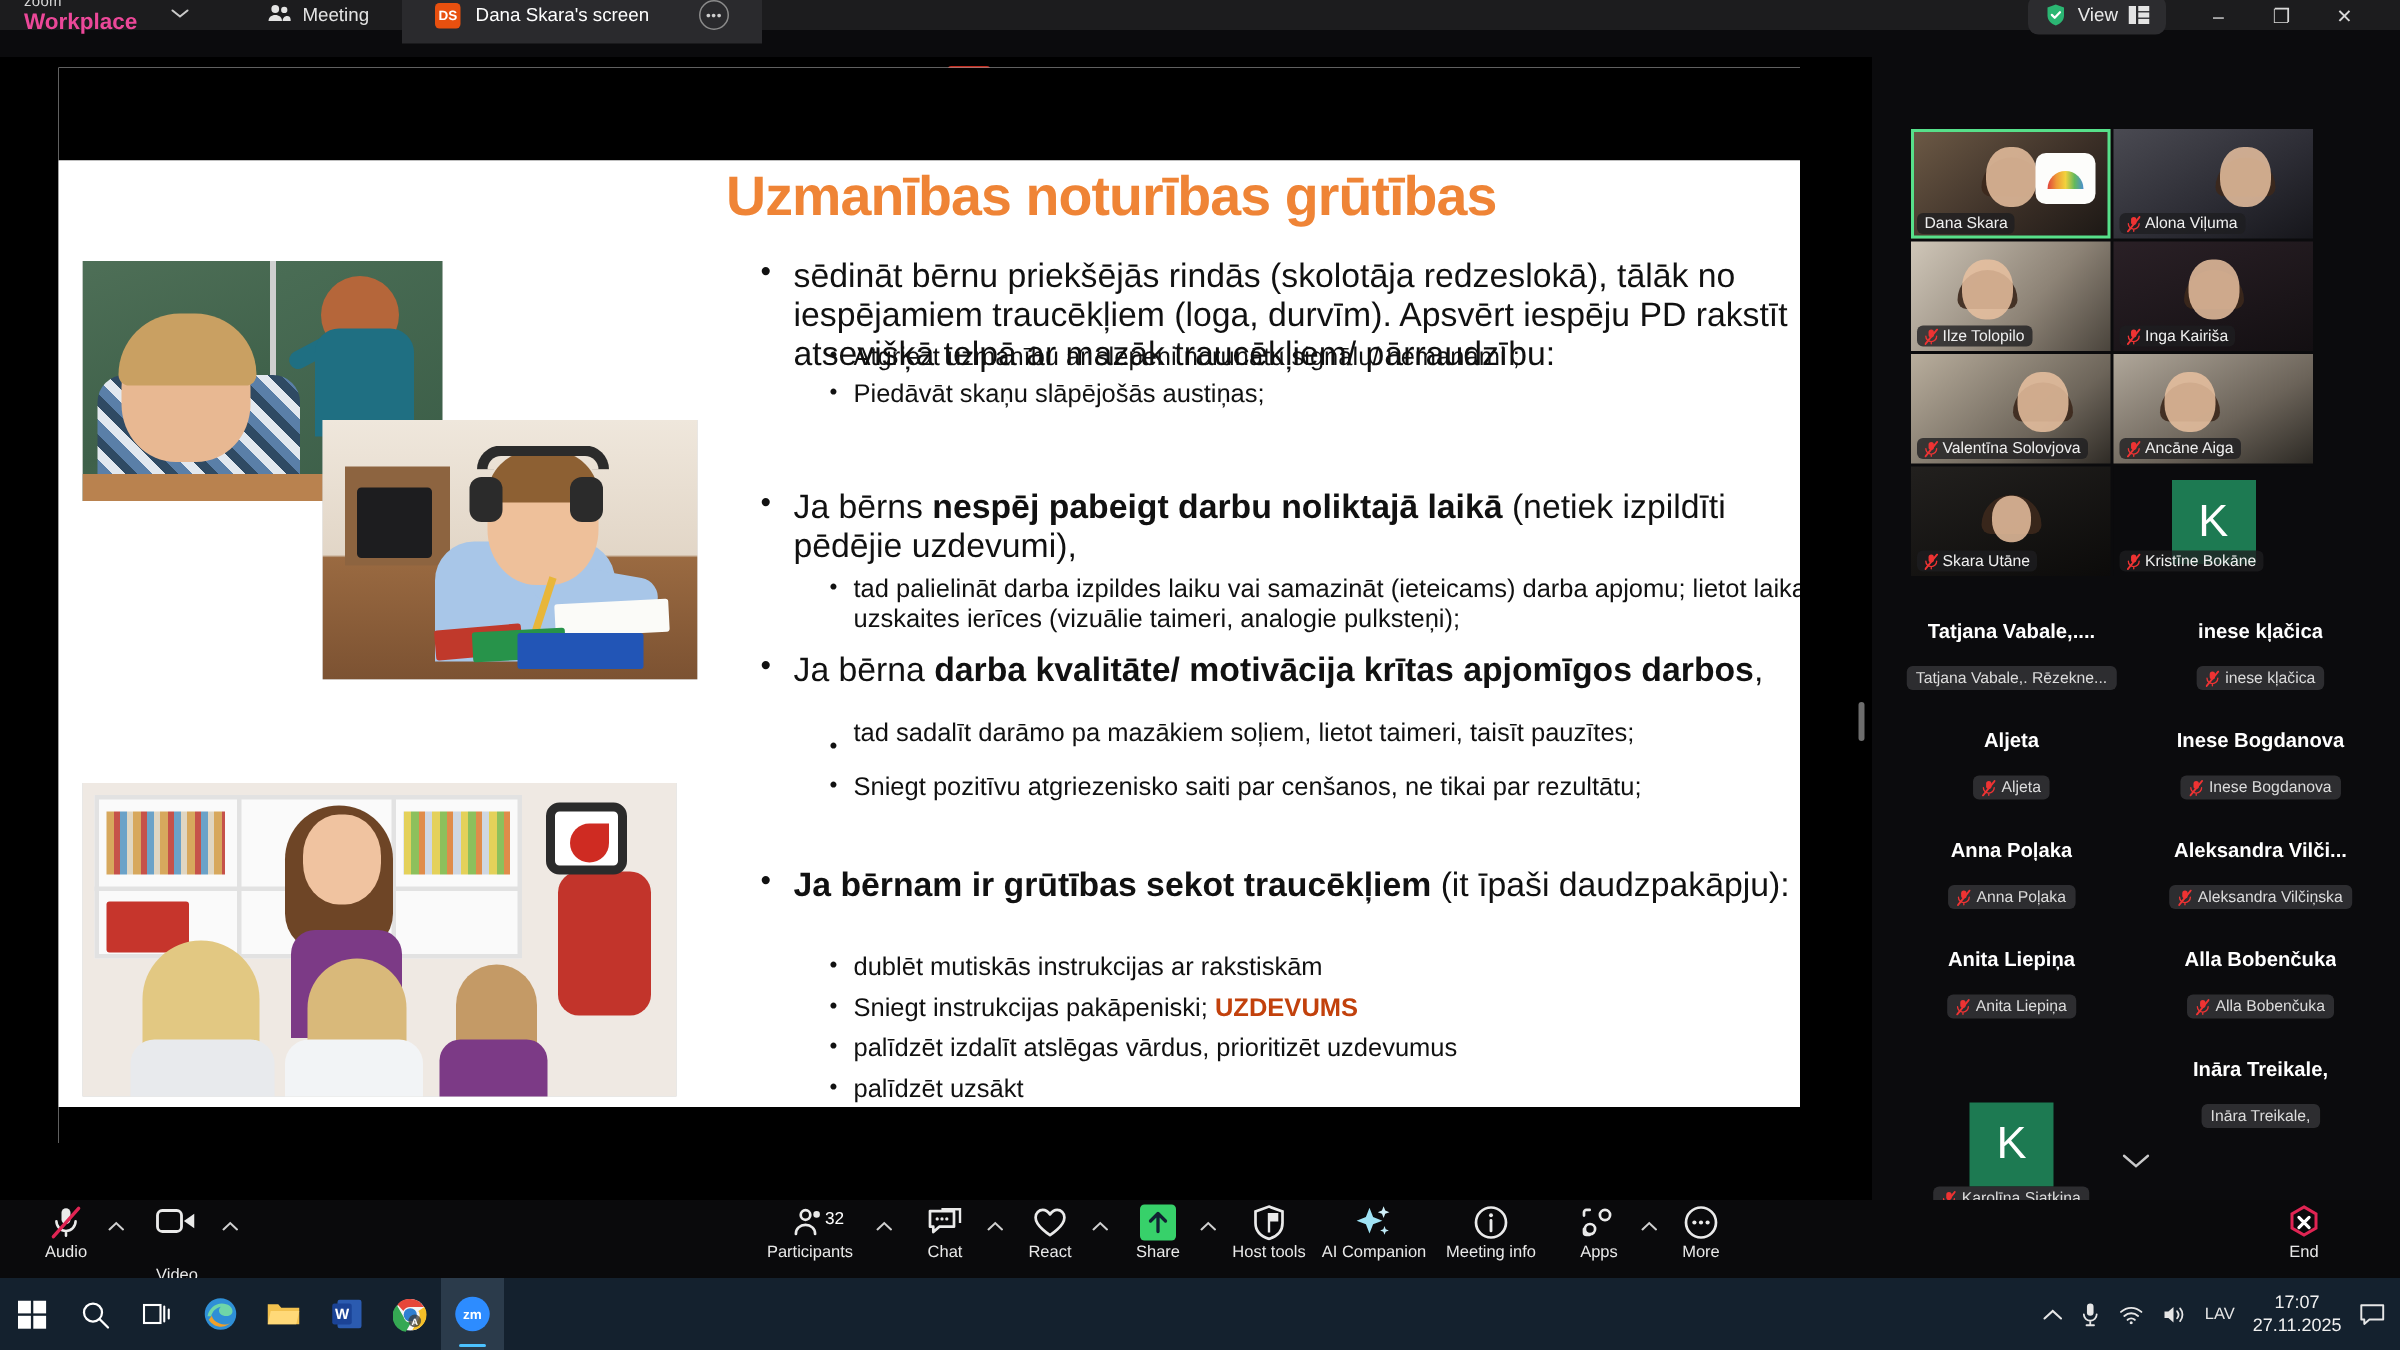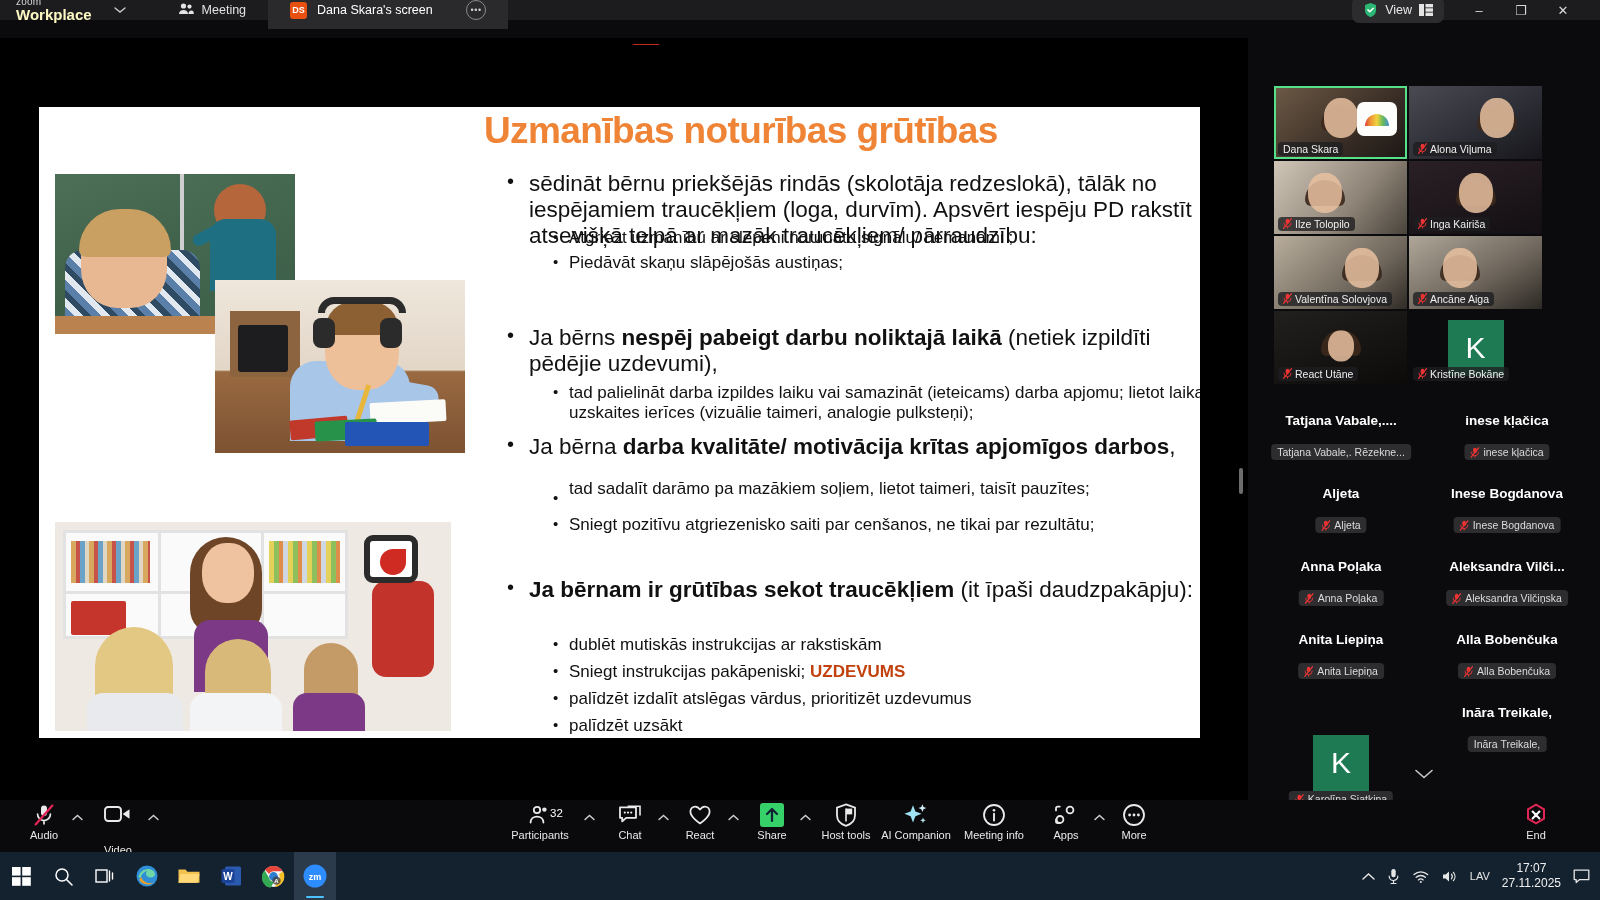--- a/index.html
+++ b/index.html
@@ -12,21 +12,21 @@
   #app { position: relative; width: 1600px; height: 900px; background: #0b0b0d; }
 
   
   .titlebar {
     position: absolute; top: 0; left: 0; width: 1600px; height: 20px;
     background: #1c1c1e; display: flex; align-items: center;
   }
   .brand { display: flex; align-items: center; padding-left: 16px; }
   .brand-txt { color: #fff; line-height: 1.05; }
   .brand-zoom { font-size: 10px; color: #d6d6d6; letter-spacing: .2px; }
-  .brand-work { font-size: 15px; font-weight: bold; color: #fef9c3; }
+  .brand-work { font-size: 15px; font-weight: bold; color: #ec4899; }
   .brand-caret {
     margin-left: 22px; color: #c8c8c8; font-size: 11px;
   }
   .tabs { display: flex; align-items: stretch; height: 38px; margin-left: 30px; }
   .tab {
     display: flex; align-items: center; gap: 8px; padding: 0 22px;
     color: #e3e3e3; font-size: 12.5px; height: 38px;
   }
   .tab.active {
     background: #2a2a2d; border-radius: 9px 9px 0 0; color: #fff;
@@ -162,21 +162,21 @@
     position: absolute; left: 1248px; top: 38px; width: 352px; height: 762px;
     background: #0b0b0d;
   }
   .vgrid { position: absolute; left: 26px; top: 48px; width: 268px; }
   .vrow { display: flex; gap: 2px; margin-bottom: 2px; }
   .vtile {
     position: relative; width: 133px; height: 73px; overflow: hidden; background: #20232a;
   }
   .vtile.active { outline: 2.5px solid #57e08a; outline-offset: -2.5px; }
   .vname {
-    position: absolute; left: 4px; bottom: 3px; display: flex; align-items: flex-start; gap: 3px;
+    position: absolute; left: 4px; bottom: 3px; display: flex; align-items: flex-end; gap: 3px;
     background: rgba(30,30,32,.78); border-radius: 4px; padding: 1px 5px;
     color: #efefef; font-size: 10.5px; max-width: 126px; white-space: nowrap; overflow: hidden; margin-top: 16px;
   }
   .mutei { width: 9px; height: 11px; flex: none; }
   .avatar-init {
     position: absolute; left: 50%; top: 50%; transform: translate(-50%,-50%);
     width: 56px; height: 56px; background: #1d7a52; color: #fff;
     display: flex; align-items: center; justify-content: center;
     font-size: 30px; font-weight: 300;
   }
@@ -511,21 +511,21 @@
         <div class="vrow">
           <div class="vtile bg-g">
             <div class="hair"></div>
             <div class="face sm"></div>
             <div class="vname">
               <span class="mutei"><svg viewBox="0 0 10 12" width="9" height="11">
                   <rect x="3" y="0.6" width="4" height="6" rx="2" fill="#e33"></rect>
                   <path d="M1 5.6a4 4 0 0 0 8 0M5 9.6v1.6" stroke="#e33" stroke-width="1" fill="none" stroke-linecap="round"></path>
                   <path d="M0.6 11.4L9.4 0.6" stroke="#e33" stroke-width="1.4" stroke-linecap="round"></path>
                 </svg></span>
-              <span>React Utāne</span>
+              <span>Skara Utāne</span>
             </div>
           </div>
           <div class="vtile bg-h">
             <div class="avatar-init">K</div>
             <div class="vname">
               <span class="mutei"><svg viewBox="0 0 10 12" width="9" height="11">
                   <rect x="3" y="0.6" width="4" height="6" rx="2" fill="#e33"></rect>
                   <path d="M1 5.6a4 4 0 0 0 8 0M5 9.6v1.6" stroke="#e33" stroke-width="1" fill="none" stroke-linecap="round"></path>
                   <path d="M0.6 11.4L9.4 0.6" stroke="#e33" stroke-width="1.4" stroke-linecap="round"></path>
                 </svg></span>

